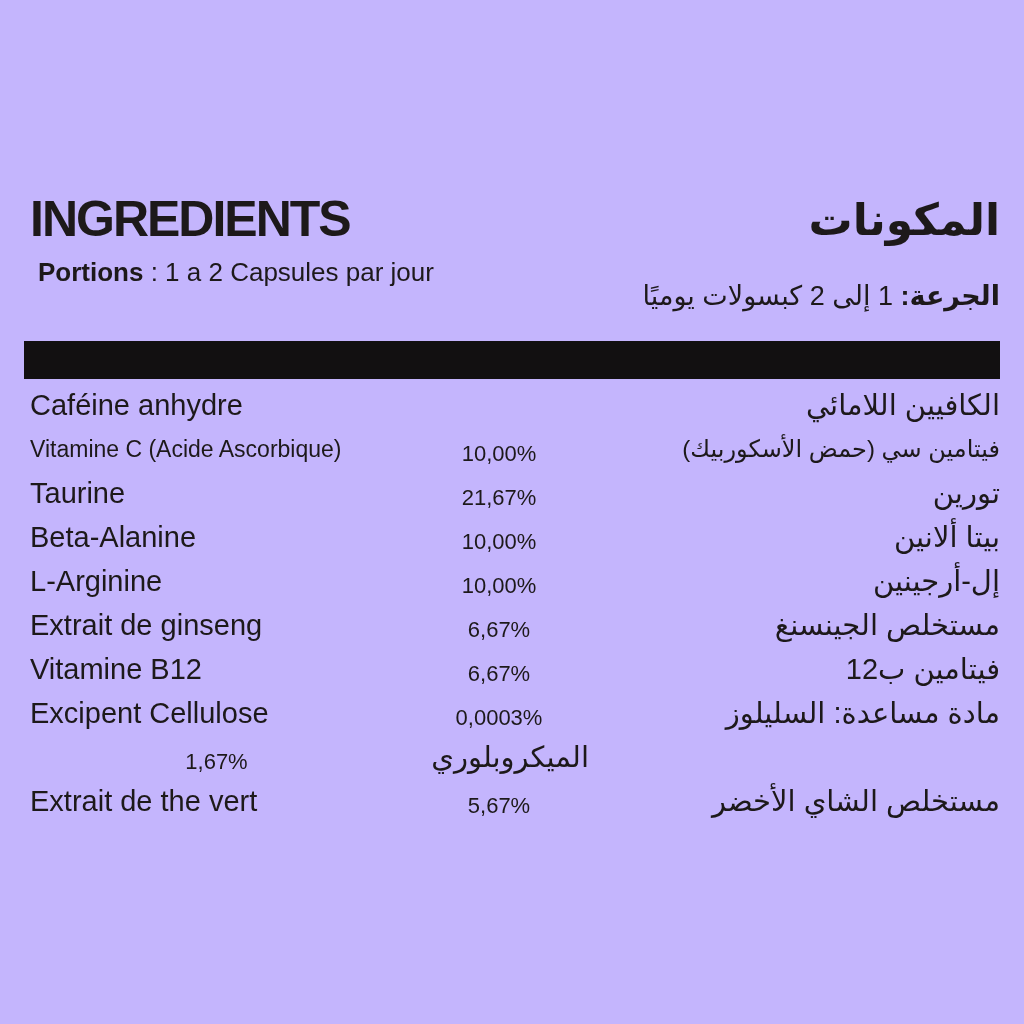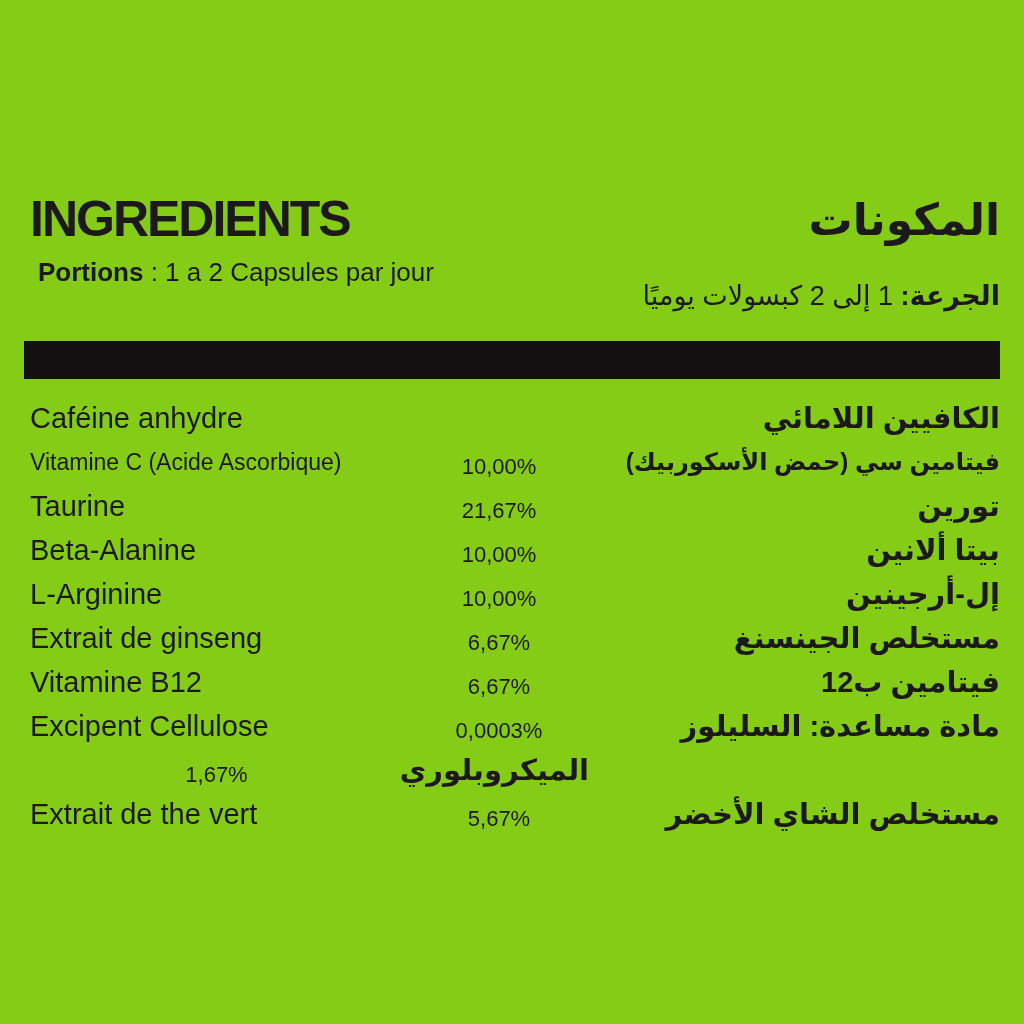--- a/index.html
+++ b/index.html
@@ -11,21 +11,21 @@
     width: 1024px;
     height: 1024px;
     font-family: "Liberation Sans", "DejaVu Sans", sans-serif;
     color: #1d191a;
     overflow: hidden;
   }
   .page {
     position: relative;
     width: 1024px;
     height: 1024px;
-    background: #84cc16;
+    background: #c4b5fd;
   }
   
   .header {
     position: absolute;
     top: 193px;
     left: 24px;
     width: 976px;
     display: flex;
     justify-content: space-between;
     align-items: flex-start;
@@ -69,21 +69,21 @@
     position: absolute;
     top: 341px;
     left: 24px;
     width: 976px;
     height: 38px;
     background: #121011;
   }
   
   .table {
     position: absolute;
-    top: 396px;
+    top: 383px;
     left: 24px;
     width: 976px;
   }
   .row {
     display: grid;
     grid-template-columns: 385px 180px 1fr;
     align-items: center;
     height: 44px;
   }
   .cell-fr {
@@ -94,21 +94,20 @@
   .cell-pct {
     font-size: 22px;
     text-align: center;
     transform: translateY(5px);
   }
   .cell-ar {
     direction: rtl;
     font-size: 29px;
     text-align: right;
     white-space: nowrap;
-    font-weight: bold;
   }
   .row.small .cell-fr { font-size: 23px; }
   .row.small .cell-ar { font-size: 24px; }
 </style>
 </head>
 <body>
 
 <div class="page">
 
   <div class="header">

